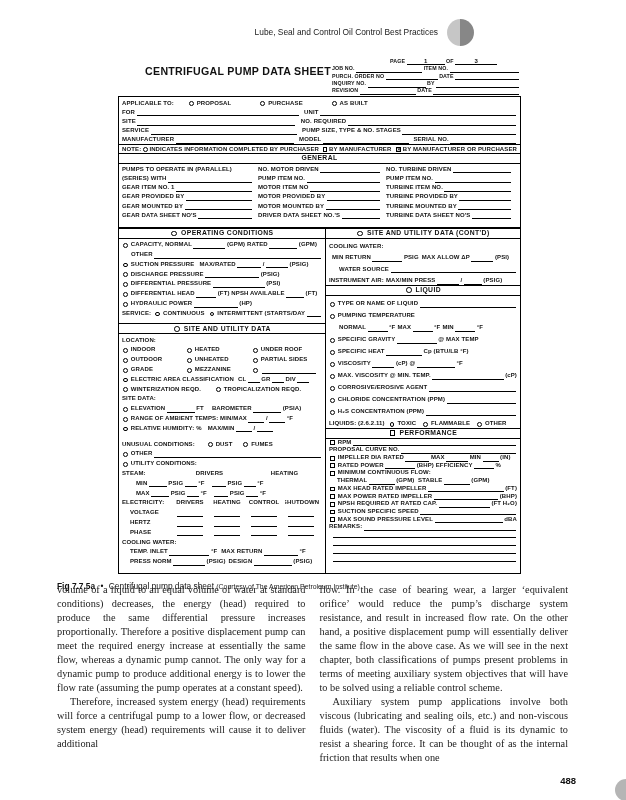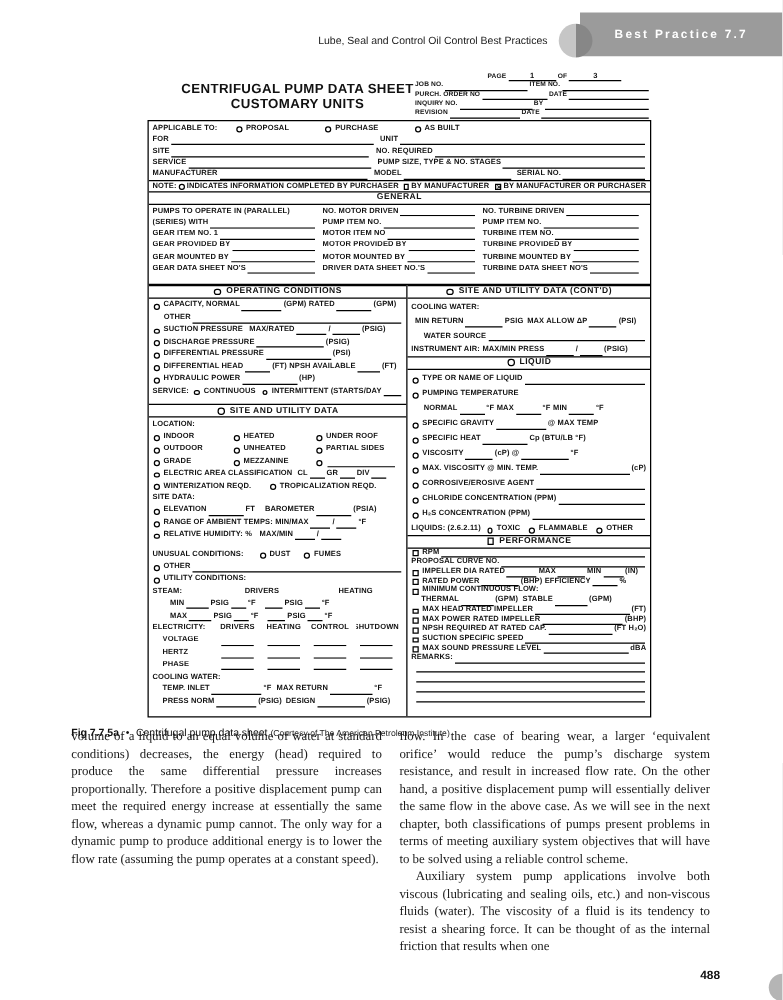--- a/index.html
+++ b/index.html
@@ -64,27 +64,25 @@
   .pagenum{position:absolute;right:50px;top:775px;font-size:9.5px;font-weight:bold;color:#111;}
   .corner-circle{position:absolute;right:-11px;top:779px;width:22px;height:22px;border-radius:50%;
         background:#b5b5b5;}
 </style>
 </head>
 <body>
 
 <div class="page">
 
   <div class="running-title">Lube, Seal and Control Oil Control Best Practices</div>
-  <div class="badge">Best Practice 7.7</div>
   <div class="badge-circle"></div>
 
   <div class="form">
     <div class="form-title">
       <div>CENTRIFUGAL PUMP DATA SHEET</div>
-      <div>CUSTOMARY UNITS</div>
     </div>
     <div class="form-meta">
         <div class="frow">
           <span class="gp" style="width: 58px;"></span>
           <span class="lb">PAGE</span>
           <span class="bl val" style="width: 38px;">1</span>
           <span class="lb">OF</span>
           <span class="bl val" style="width: 42px;">3</span>
         </div>
         <div class="frow">
@@ -844,22 +842,23 @@
   <div class="caption">
     <span class="cap-fig">Fig 7.7.5a</span>
     <span class="cap-bullet">•</span>
     <span class="cap-title">Centrifugal pump data sheet</span>
     <span class="cap-courtesy">(Courtesy of The American Petroleum Institute)</span>
   </div>
 
   <div class="body-cols">
     <div class="bcol">
       <p class="p1">volume of a liquid to an equal volume of water at standard conditions) decreases, the energy (head) required to produce the same differential pressure increases proportionally. Therefore a positive displacement pump can meet the required energy increase at essentially the same flow, whereas a dynamic pump cannot. The only way for a dynamic pump to produce additional energy is to lower the flow rate (assuming the pump operates at a constant speed).</p>
+      <p class="p2">Therefore, increased system energy (head) requirements will force a centrifugal pump to a lower flow, or decreased system energy (head) requirements will cause it to deliver additional</p>
     </div>
     <div class="bcol">
       <p class="p1">flow. In the case of bearing wear, a larger ‘equivalent orifice’ would reduce the pump’s discharge system resistance, and result in increased flow rate. On the other hand, a positive displacement pump will essentially deliver the same flow in the above case. As we will see in the next chapter, both classifications of pumps present problems in terms of meeting auxiliary system objectives that will have to be solved using a reliable control scheme.</p>
-      <p class="p2">Auxiliary system pump applications involve both viscous (lubricating and sealing oils, etc.) and non-viscous fluids (water). The viscosity of a fluid is its tendency to resist a shearing force. It can be thought of as the internal friction that results when one</p>
+      <p class="p2">Auxiliary system pump applications involve both viscous (lubricating and sealing oils, etc.) and non-viscous fluids (water). The viscosity of a fluid is its dynamic to resist a shearing force. It can be thought of as the internal friction that results when one</p>
     </div>
   </div>
 
   <div class="pagenum">488</div>
   <div class="corner-circle"></div>
 </div>
 
 </body></html>

